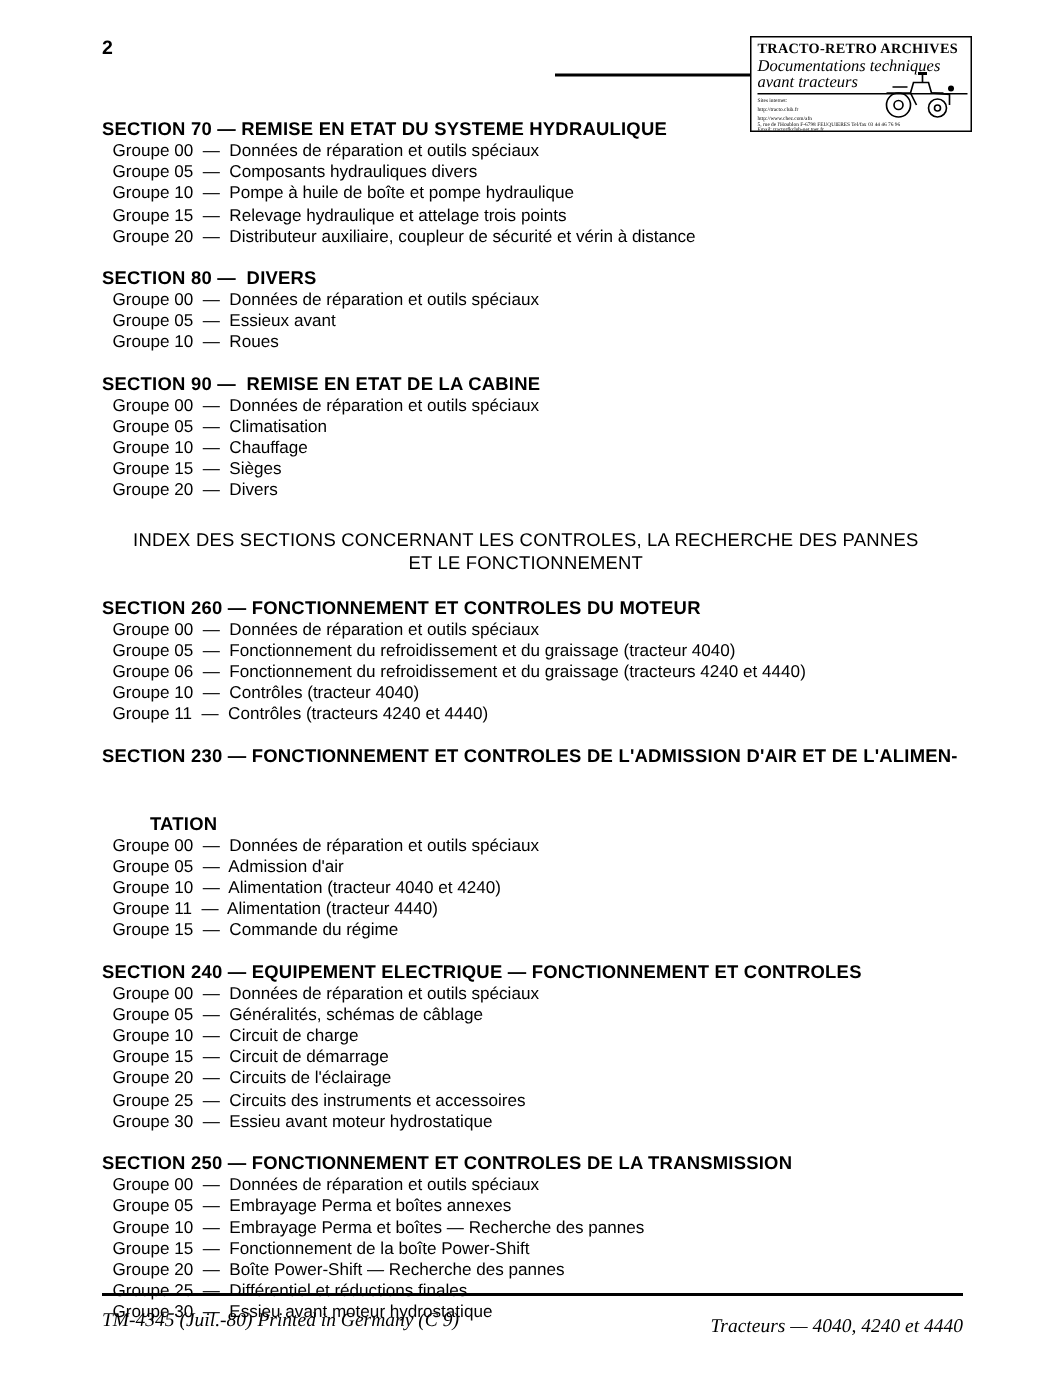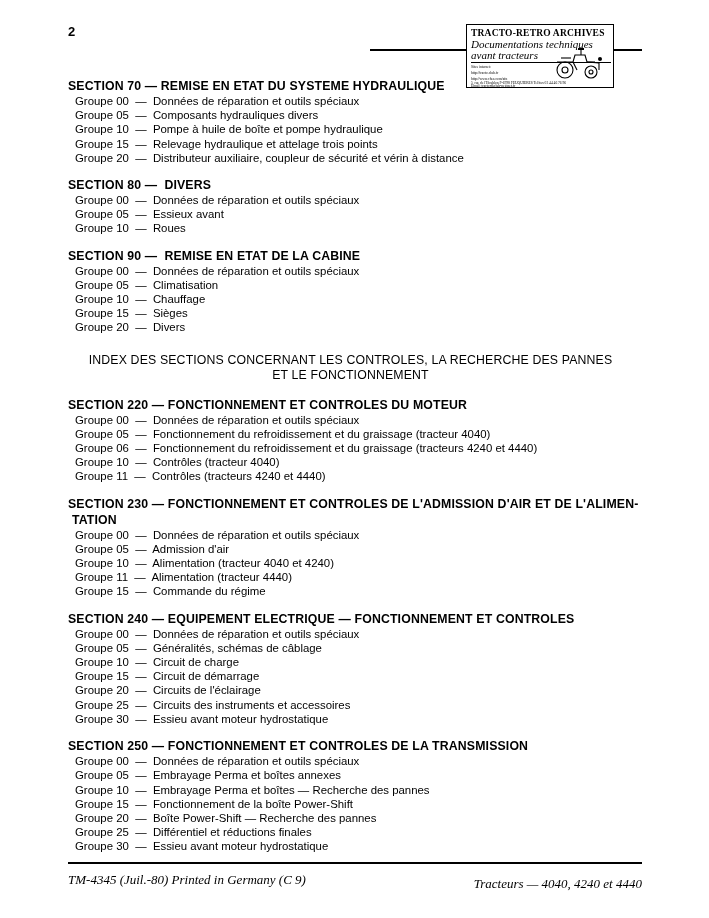--- a/index.html
+++ b/index.html
@@ -33,21 +33,21 @@
   .header-rule {
     position: absolute;
     left: 370px;
     top: 49px;
     width: 272px;
     height: 0;
     border-top: 2px solid #000;
   }
   .stamp {
     position: absolute;
-    left: 466px;
+    left: 500px;
     top: 24px;
     width: 148px;
     height: 64px;
     border: 1px solid #000;
     background: #fff;
     box-sizing: border-box;
     overflow: hidden;
   }
   .stamp-title {
     font-family: "Liberation Serif", serif;
@@ -102,21 +102,22 @@
   .sect-title {
     font-size: 12.3px;
     font-weight: bold;
     letter-spacing: 0.15px;
     margin: 0;
     padding: 0 0 0 68px;
     line-height: 16px;
     white-space: pre;
   }
   .sect-title.cont {
-    padding-left: 72px;
+    padding-left: 100px;
+    margin-top: 29px;
   }
   .group-line {
     font-size: 11.4px;
     margin: 0;
     padding: 0 0 0 75px;
     line-height: 14.2px;
     white-space: pre;
   }
   .block {
     margin-bottom: 12px;
@@ -219,21 +220,21 @@
       <div class="group-line">Groupe 15  —  Sièges</div>
       <div class="group-line">Groupe 20  —  Divers</div>
     </div>
 
     <div class="index-heading">
       <div>INDEX DES SECTIONS CONCERNANT LES CONTROLES, LA RECHERCHE DES PANNES</div>
       <div>ET LE FONCTIONNEMENT</div>
     </div>
 
     <div class="block">
-      <div class="sect-title">SECTION 220 — FONCTIONNEMENT ET CONTROLES DU MOTEUR</div>
+      <div class="sect-title">SECTION 260 — FONCTIONNEMENT ET CONTROLES DU MOTEUR</div>
       <div class="group-line">Groupe 00  —  Données de réparation et outils spéciaux</div>
       <div class="group-line">Groupe 05  —  Fonctionnement du refroidissement et du graissage (tracteur 4040)</div>
       <div class="group-line">Groupe 06  —  Fonctionnement du refroidissement et du graissage (tracteurs 4240 et 4440)</div>
       <div class="group-line">Groupe 10  —  Contrôles (tracteur 4040)</div>
       <div class="group-line">Groupe 11  —  Contrôles (tracteurs 4240 et 4440)</div>
     </div>
 
     <div class="block">
       <div class="sect-title">SECTION 230 — FONCTIONNEMENT ET CONTROLES DE L'ADMISSION D'AIR ET DE L'ALIMEN-</div>
       <div class="sect-title cont">TATION</div>

